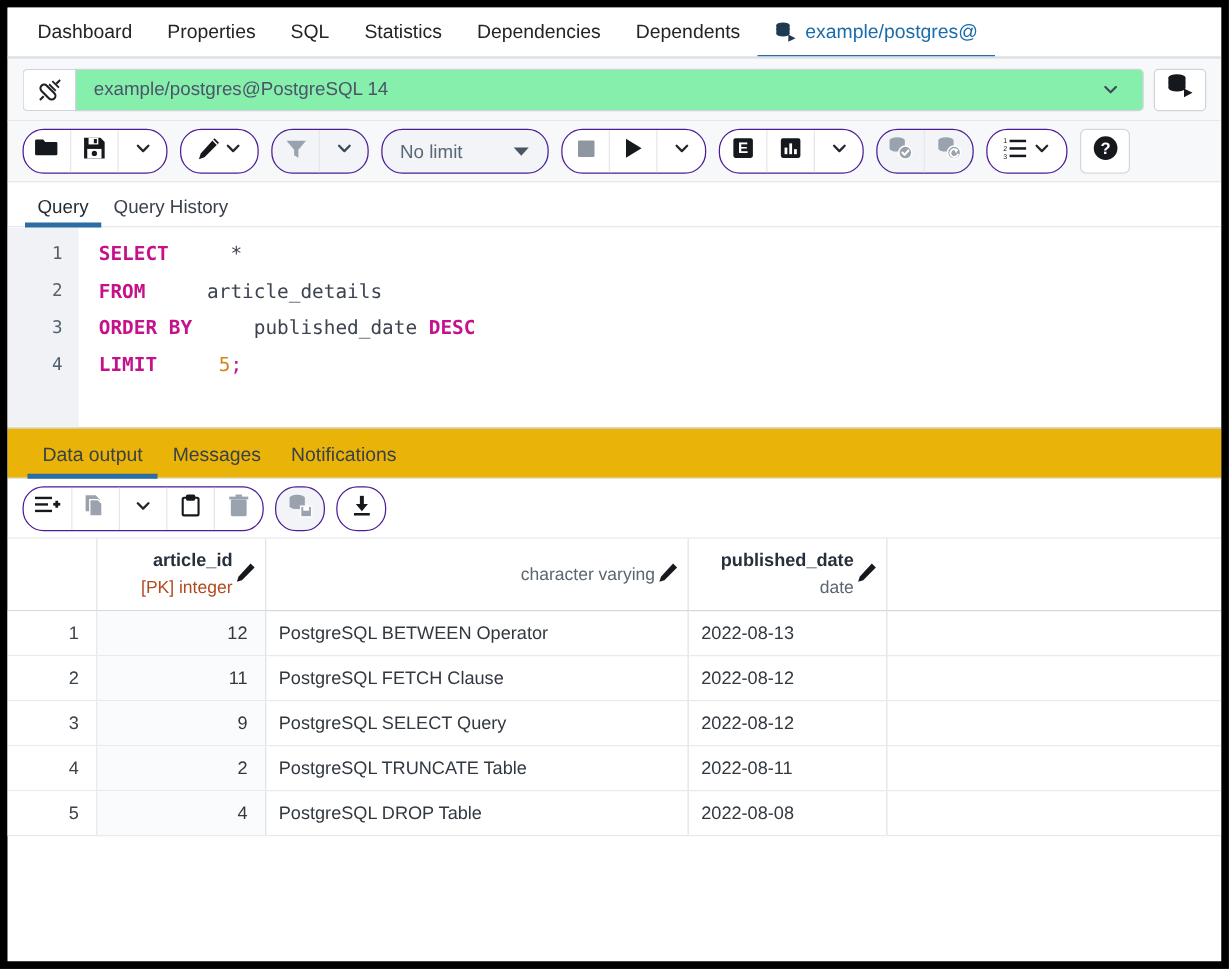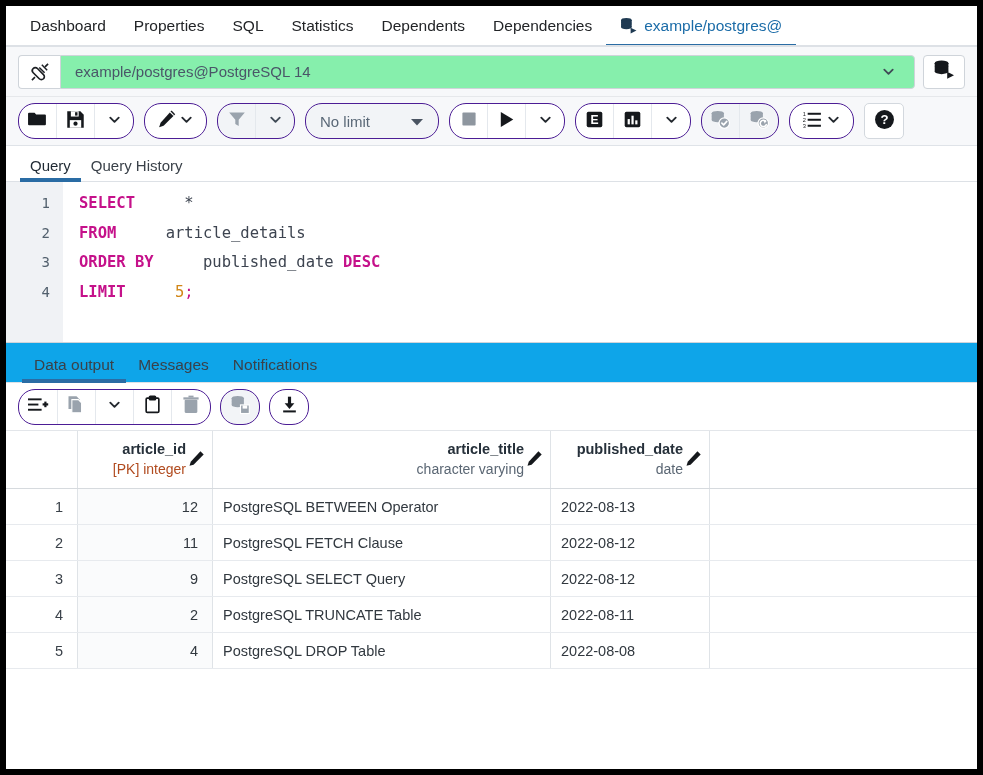--- a/index.html
+++ b/index.html
@@ -213,21 +213,21 @@
   .star { color: #3d4450; }
 
   
   .otabs {
     height: 41px;
     display: flex;
     align-items: flex-end;
     padding-left: 16px;
     border-top: 1px solid #cfd4da;
     border-bottom: 1px solid #dde1e6;
-    background: #0ea5e9;
+    background: #eab308;
   }
   .otab {
     font-size: 15.5px;
     color: #3a4149;
     padding: 0 12px 8px 12px;
     cursor: pointer;
     position: relative;
   }
   .otab.active::after {
     content: "";
@@ -306,24 +306,24 @@
     <div class="tab">
       <span>Properties</span>
     </div>
     <div class="tab">
       <span>SQL</span>
     </div>
     <div class="tab">
       <span>Statistics</span>
     </div>
     <div class="tab">
+      <span>Dependencies</span>
+    </div>
+    <div class="tab">
       <span>Dependents</span>
-    </div>
-    <div class="tab">
-      <span>Dependencies</span>
     </div>
     <div class="tab active">
       <span class="tabicon">
         <svg width="17" height="17" viewBox="0 0 16 16">
           <ellipse cx="6" cy="3" rx="5" ry="2" fill="#1f3a52"></ellipse>
           <rect x="1" y="3" width="10" height="3" fill="#1f3a52"></rect>
           <ellipse cx="6" cy="6" rx="5" ry="2" fill="#1f3a52"></ellipse>
           <rect x="1" y="6.5" width="10" height="3" fill="#1f3a52"></rect>
           <ellipse cx="6" cy="9.5" rx="5" ry="2" fill="#1f3a52"></ellipse>
           <path d="M10 10 L15.5 12.8 L10 15.5 Z" fill="#1f3a52"></path>
@@ -676,21 +676,20 @@
         </div>
         <span class="pencil">
           <svg width="17" height="17" viewBox="0 0 18 18">
             <path d="M13.2 1.4 L16.6 4.8 L5.9 15.5 L1.6 16.8 L2.9 12.5 Z" fill="#15181c"></path>
           </svg>
         </span>
       </div>
 
       <div class="gcell c-title">
         <div class="hwrap">
-          <span class="hname">article_title</span>
           <span class="htype">character varying</span>
         </div>
         <span class="pencil">
           <svg width="17" height="17" viewBox="0 0 18 18">
             <path d="M13.2 1.4 L16.6 4.8 L5.9 15.5 L1.6 16.8 L2.9 12.5 Z" fill="#15181c"></path>
           </svg>
         </span>
       </div>
 
       <div class="gcell c-date">

